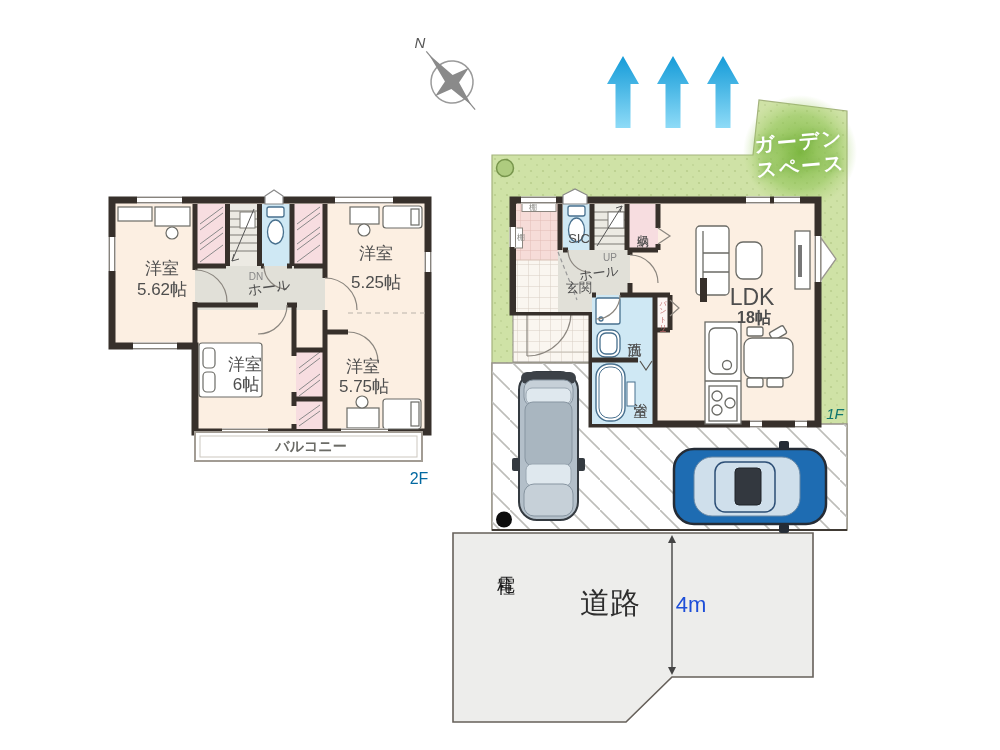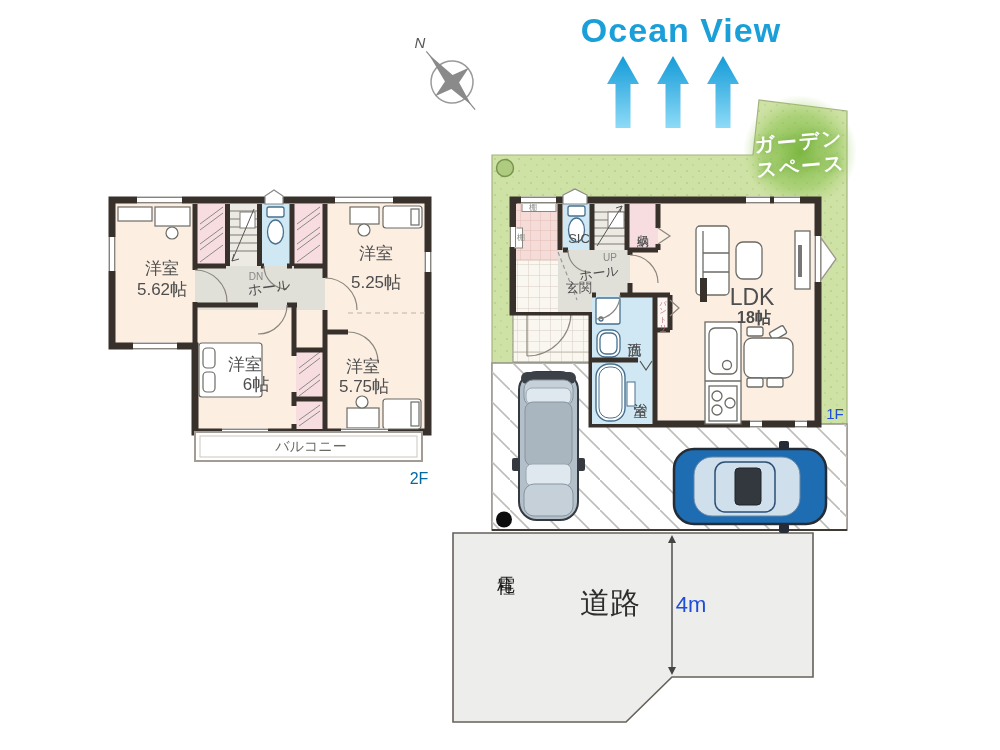--- a/index.html
+++ b/index.html
@@ -261,48 +261,47 @@
     <line x1="0" y1="-40" x2="0" y2="36" stroke="#8a8a8a" stroke-width="1.2"></line>
   </g>
 
   <g fill="url(#arrowGrad)">
     <polygon points="615.5,128 615.5,84 607,84 623,56 639,84 630.5,84 630.5,128"></polygon>
     <polygon points="665.5,128 665.5,84 657,84 673,56 689,84 680.5,84 680.5,128"></polygon>
     <polygon points="715.5,128 715.5,84 707,84 723,56 739,84 730.5,84 730.5,128"></polygon>
   </g>
 </svg>
 
-<div class="lbl oc" style="left:681px;top:30px;">Ocean View</div>
 <div class="lbl" style="left:420px;top:42px;font-size:15px;font-style:italic;color:#555;">N</div>
 
 <div class="lbl" style="left:162px;top:268px;font-size:17px;">洋室</div>
 <div class="lbl" style="left:162px;top:289px;font-size:17px;">5.62帖</div>
 <div class="lbl" style="left:376px;top:253px;font-size:17px;">洋室</div>
 <div class="lbl" style="left:376px;top:282px;font-size:17px;">5.25帖</div>
 <div class="lbl" style="left:245px;top:364px;font-size:17px;">洋室</div>
-<div class="lbl" style="left:256px;top:384px;font-size:17px;">6帖</div>
+<div class="lbl" style="left:246px;top:384px;font-size:17px;">6帖</div>
 <div class="lbl" style="left:363px;top:366px;font-size:17px;">洋室</div>
 <div class="lbl" style="left:364px;top:386px;font-size:17px;">5.75帖</div>
 <div class="lbl rot8" style="left:269px;top:287px;font-size:14px;">ホール</div>
 <div class="lbl" style="left:244px;top:277px;font-size:10px;color:#878787;margin-left:12px;">DN</div>
-<div class="lbl" style="left:311px;top:446px;font-size:14px;color:#6b6b66;">バルコニー</div>
+<div class="lbl" style="left:311px;top:446px;font-size:14px;color:#6b6b66;font-weight:bold;">バルコニー</div>
 <div class="lbl" style="left:419px;top:479px;font-size:16px;color:#0369a1;">2F</div>
 
 <div class="lbl" style="left:540px;top:238px;font-size:13px;margin-left:39px;">SIC</div>
 <div class="lbl" style="left:533px;top:208px;font-size:8px;color:#8a8a85;">棚</div>
 <div class="lbl" style="left:521px;top:238px;font-size:8px;color:#8a8a85;">棚</div>
 <div class="lbl" style="left:544px;top:287px;font-size:13px;margin-left:35px;">玄関</div>
 <div class="lbl rot8" style="left:599px;top:273px;font-size:13px;">ホール</div>
 <div class="lbl" style="left:610px;top:258px;font-size:10px;color:#878787;">UP</div>
 <div class="lbl v" style="left:643px;top:226px;font-size:12px;">収納</div>
 <div class="lbl" style="left:752px;top:297px;font-size:23px;">LDK</div>
 <div class="lbl" style="left:754px;top:318px;font-size:16px;font-weight:bold;">18帖</div>
 <div class="lbl v" style="left:635px;top:333px;font-size:14px;">洗面</div>
 <div class="lbl v" style="left:641px;top:393px;font-size:14px;">浴室</div>
 <div class="lbl v" style="left:663px;top:311px;font-size:7px;color:#c06a6a;letter-spacing:0;">パントリー</div>
 <div class="lbl gdn rot5" style="left:799px;top:141px;">ガーデン</div>
 <div class="lbl gdn rot5" style="left:801px;top:166px;">スペース</div>
-<div class="lbl" style="left:835px;top:413px;font-size:15px;color:#1d4ed8;">1F</div>
+<div class="lbl" style="left:835px;top:413px;font-size:15px;color:#0f766e;font-style:italic;">1F</div>
 
 <div class="lbl v" style="left:506px;top:563px;font-size:18px;color:#1c1c1c;">電柱</div>
 <div class="lbl" style="left:610px;top:603px;font-size:30px;color:#2e2e2e;">道路</div>
 <div class="lbl" style="left:691px;top:605px;font-size:22px;color:#1d4ed8;">4m</div>
 </div>
 
 </body></html>

